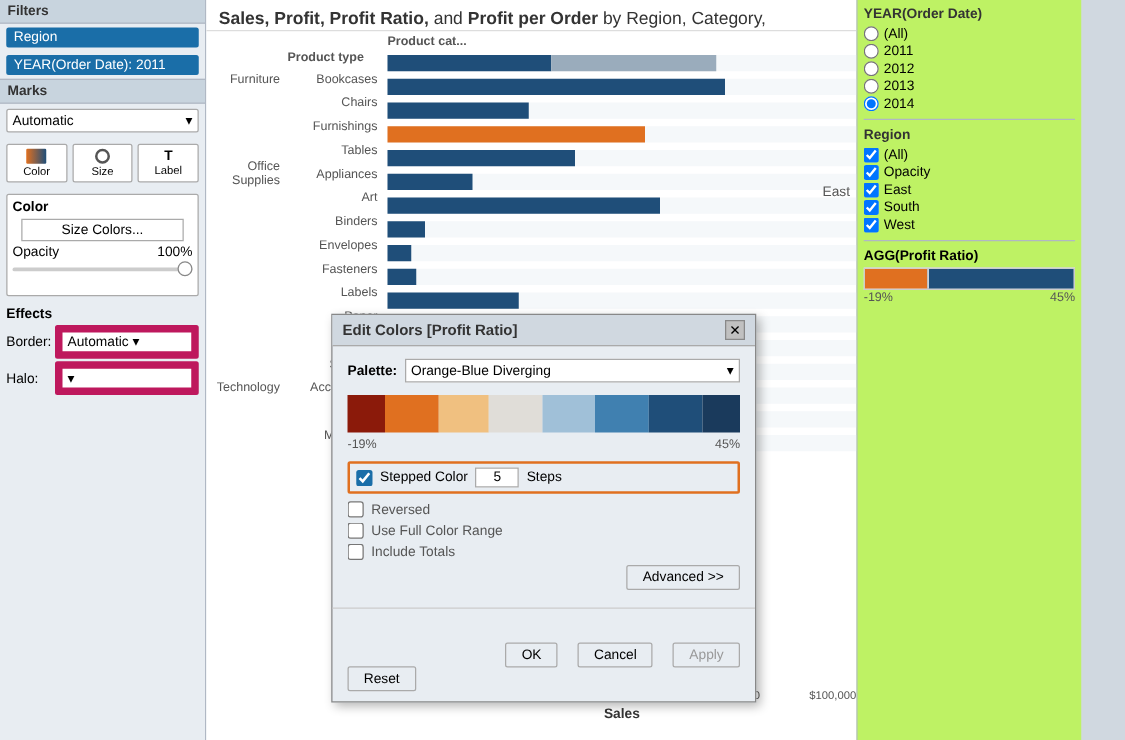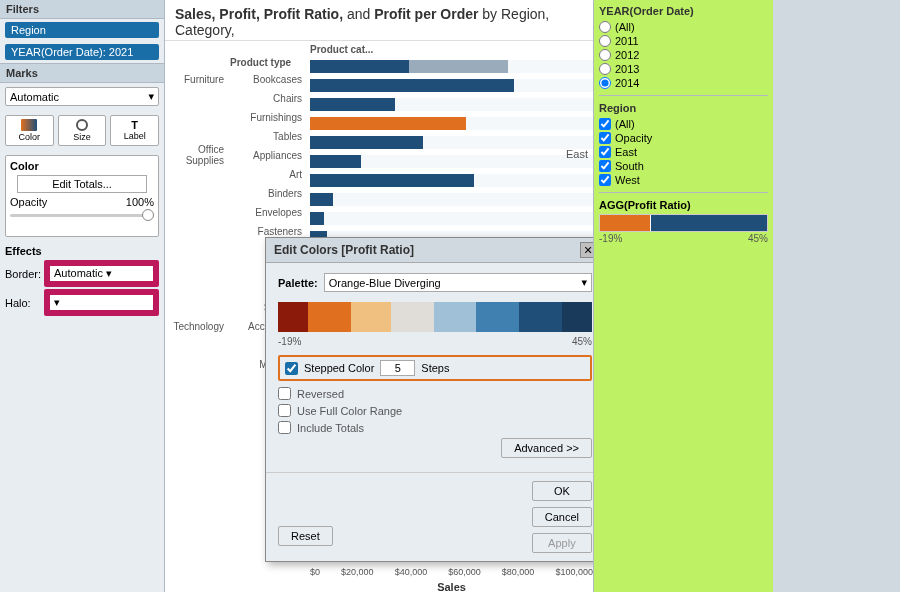--- a/index.html
+++ b/index.html
@@ -1,18 +1,18 @@
 <!DOCTYPE html>
 <html><head>
   <meta charset="utf-8">
   <style>
     * { box-sizing: border-box; margin: 0; padding: 0; }
     body { font-family: Arial, sans-serif; font-size: 11px; background: #d0d8e0; width: 900px; height: 592px; overflow: hidden; }
 
-    .main-container { display: flex; width: 773px; height: 592px; justify-content: center; }
+    .main-container { display: flex; width: 865px; height: 592px; justify-content: center; }
 
     
     .left-panel { width: 165px; background: #e8edf2; border-right: 1px solid #b0b8c4; display: flex; flex-direction: column; }
 
     .section-header { background: #c8d4de; padding: 3px 6px; font-weight: bold; font-size: 11px; color: #333; border-bottom: 1px solid #b0b8c4; }
 
     .filter-item { background: #1a6ea8; color: white; margin: 3px 5px; padding: 2px 6px; border-radius: 2px; font-size: 11px; cursor: pointer; }
 
     .marks-section { border-top: 1px solid #b0b8c4; }
 
@@ -105,21 +105,21 @@
     .btn-advanced { background: #e8edf2; border: 1px solid #aaa; padding: 3px 12px; font-size: 11px; cursor: pointer; border-radius: 2px; }
   </style>
 </head>
 <body>
 
 <div class="main-container">
 
   <div class="left-panel">
     <div class="section-header">Filters</div>
     <div class="filter-item">Region</div>
-    <div class="filter-item">YEAR(Order Date): 2021</div>
+    <div class="filter-item">YEAR(Order Date): 2011</div>
 
     <div class="section-header marks-section">Marks</div>
 
     <div class="marks-dropdown">
       <span>Automatic</span>
       <span>▾</span>
     </div>
 
     <div class="marks-icons-row">
       <div class="mark-icon-box">
@@ -131,21 +131,21 @@
         <div style="font-size:9px;">Size</div>
       </div>
       <div class="mark-icon-box">
         <div style="font-size:11px;font-weight:bold;text-align:center;">T</div>
         <div style="font-size:9px;">Label</div>
       </div>
     </div>
 
     <div class="color-section">
       <div class="color-section-title">Color</div>
-      <button class="edit-colors-btn">Edit Totals...</button>
+      <button class="edit-colors-btn">Size Colors...</button>
       <div class="opacity-row">
         <span>Opacity</span>
         <span>100%</span>
       </div>
       <div class="slider-container">
         <div class="slider-track">
           <div class="slider-thumb"></div>
         </div>
       </div>
     </div>
@@ -411,21 +411,21 @@
           <span class="option-label">Include Totals</span>
         </div>
 
         <div style="display:flex; justify-content:flex-end; margin-top:4px;">
           <button class="btn-advanced">Advanced &gt;&gt;</button>
         </div>
       </div>
 
       <div class="dialog-footer">
         <button class="btn-reset">Reset</button>
-        <div style="display:flex; gap:6px;flex-direction:column;">
+        <div style="display:flex; gap:16px;">
           <button class="btn-ok">OK</button>
           <button class="btn-cancel">Cancel</button>
           <button class="btn-apply">Apply</button>
         </div>
       </div>
     </div>
 
   </div>
 
   <div class="right-panel">

